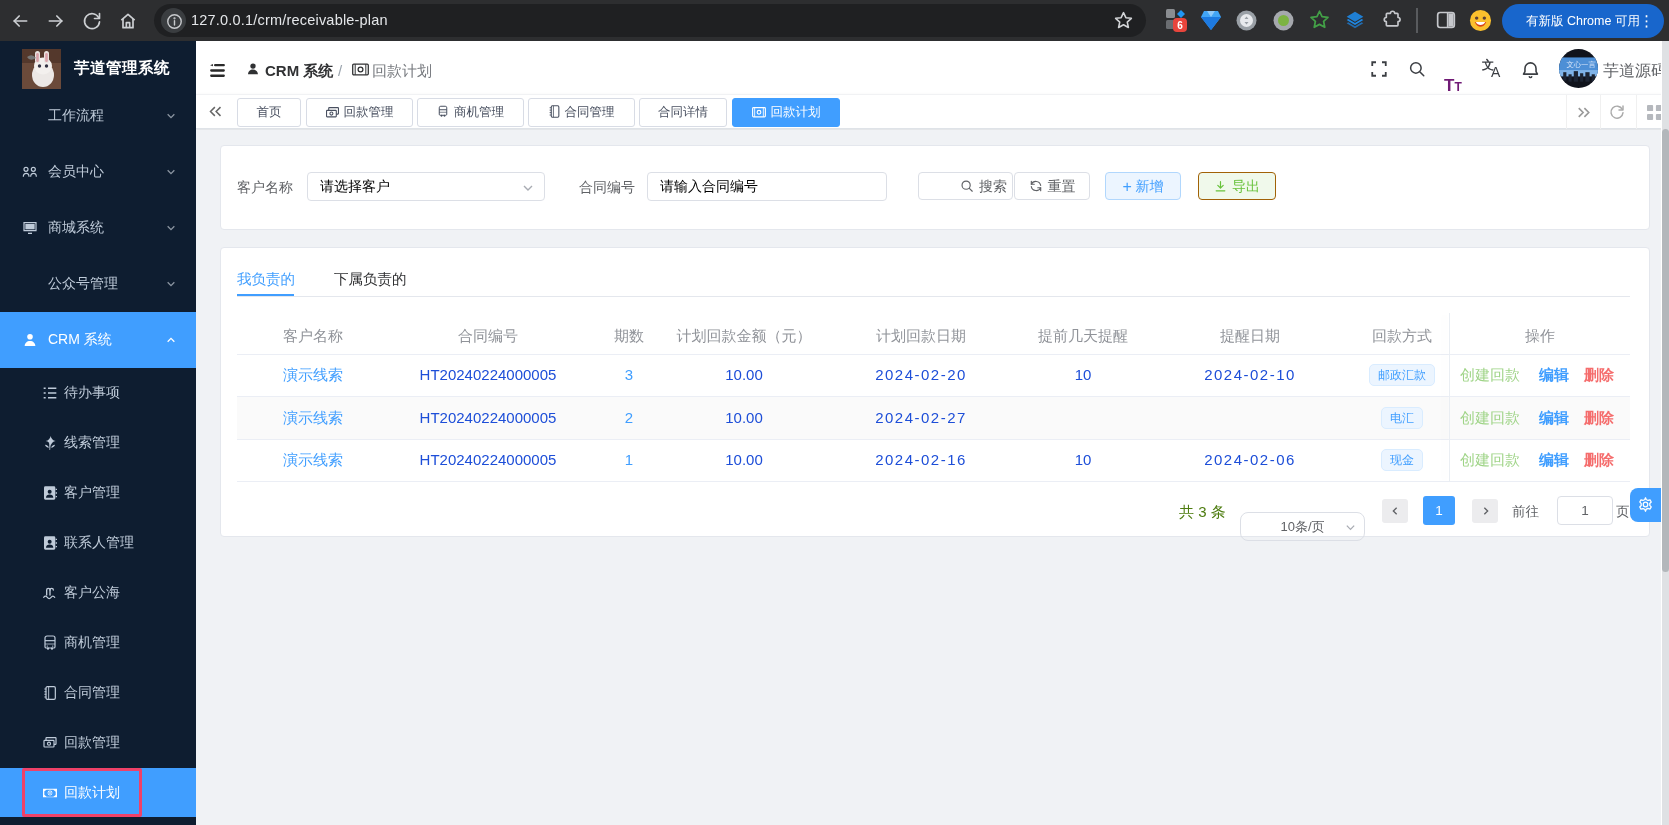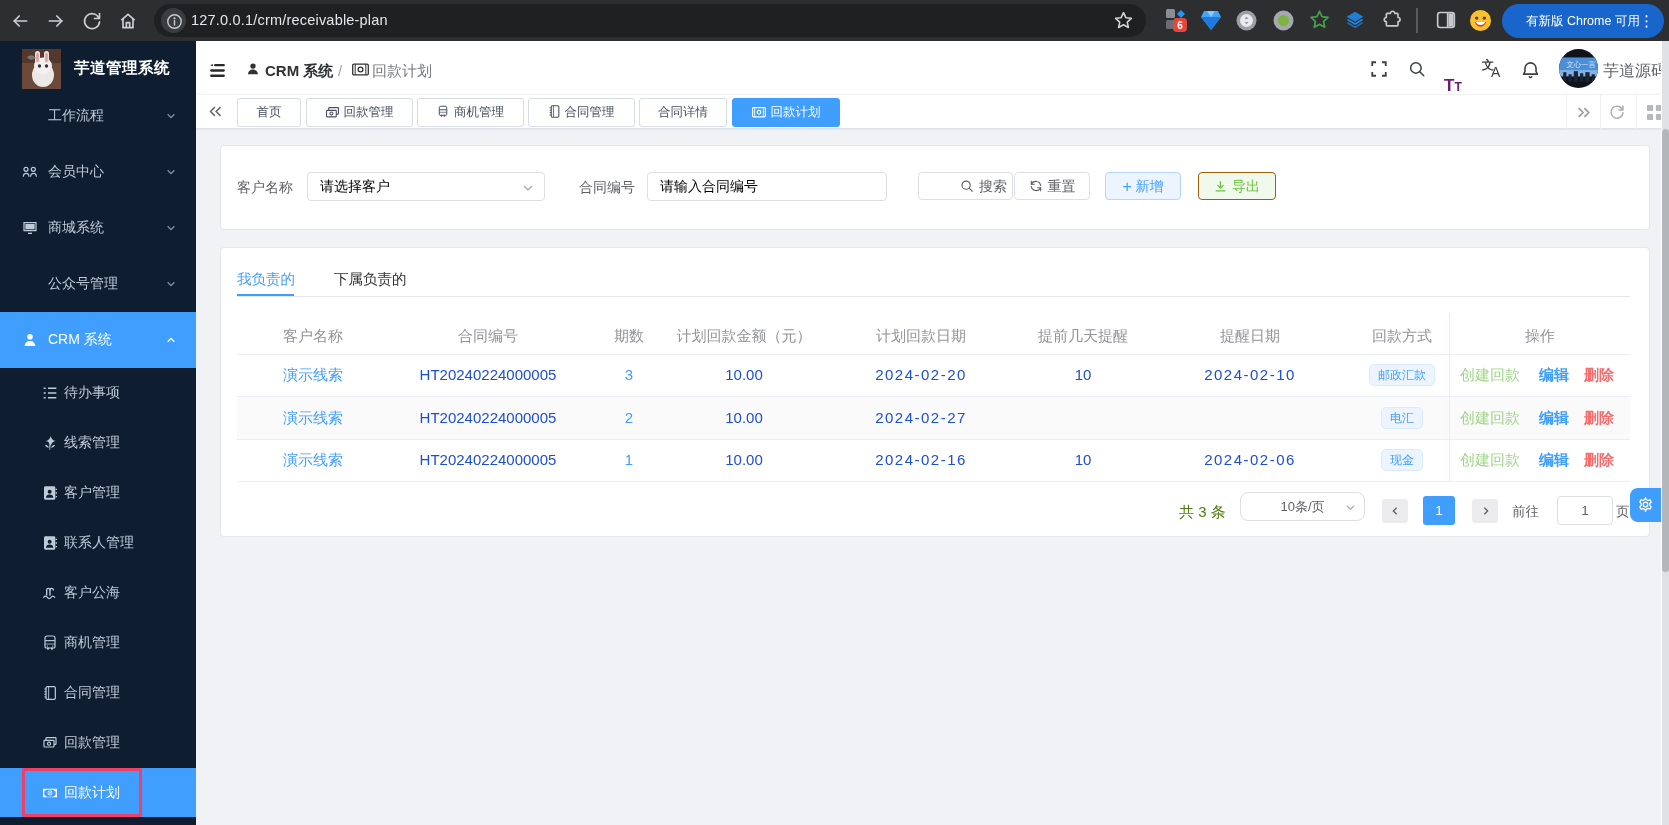--- a/index.html
+++ b/index.html
@@ -466,21 +466,21 @@
       <div class="td dt" style="left:1029px; top:203px;">2024-02-06</div>
       <div class="etag" style="left:1181px; top:201px;">现金</div>
       <div class="op" style="left:1269px; top:203px; color:#9fd487;">创建回款</div>
       <div class="op" style="left:1333px; top:203px; color:#409eff; font-weight:bold;">编辑</div>
       <div class="op" style="left:1378px; top:203px; color:#f56c6c; font-weight:bold;">删除</div>
       <div class="rowline" style="top:233px;"></div>
 
       <div class="abs" style="left:1228px; top:65px; width:1px; height:169px; background:#eaeef3; box-shadow:-5px 0 7px rgba(0,0,0,.05);"></div>
 
       <div class="abs" style="left:958px; top:255px; font-size:15px; color:#4d7c0f;">共 3 条</div>
-      <div class="abs" style="left:1019px; top:244px; width:125px; height:29px; border:1px solid #dcdfe6; border-radius:8px; font-size:13px; color:#606266; text-align:center; line-height:27px;">10条/页
+      <div class="abs" style="left:1019px; top:264px; width:125px; height:29px; border:1px solid #dcdfe6; border-radius:8px; font-size:13px; color:#606266; text-align:center; line-height:27px;">10条/页
         <svg style="position:absolute;right:8px;top:9px" width="11" height="11" viewBox="0 0 12 12" fill="none" stroke="#a8abb2" stroke-width="1.4">
             <path d="M2 4l4 4 4-4"></path>
           </svg>
       </div>
       <div class="abs" style="left:1161px; top:251px; width:26px; height:24px; background:#ececee; border-radius:3px;"><svg style="margin:6px 0 0 8px" width="10" height="12" viewBox="0 0 12 12" fill="none" stroke="#606266" stroke-width="1.6">
             <path d="M8 2L4 6l4 4"></path>
           </svg></div>
       <div class="abs" style="left:1202px; top:248px; width:32px; height:29px; background:#409eff; border-radius:3px; color:#fff; font-size:13.5px; text-align:center; line-height:29px;">1</div>
       <div class="abs" style="left:1251px; top:251px; width:26px; height:24px; background:#ececee; border-radius:3px;"><svg style="margin:6px 0 0 9px" width="10" height="12" viewBox="0 0 12 12" fill="none" stroke="#606266" stroke-width="1.6">
             <path d="M4 2l4 4-4 4"></path>

